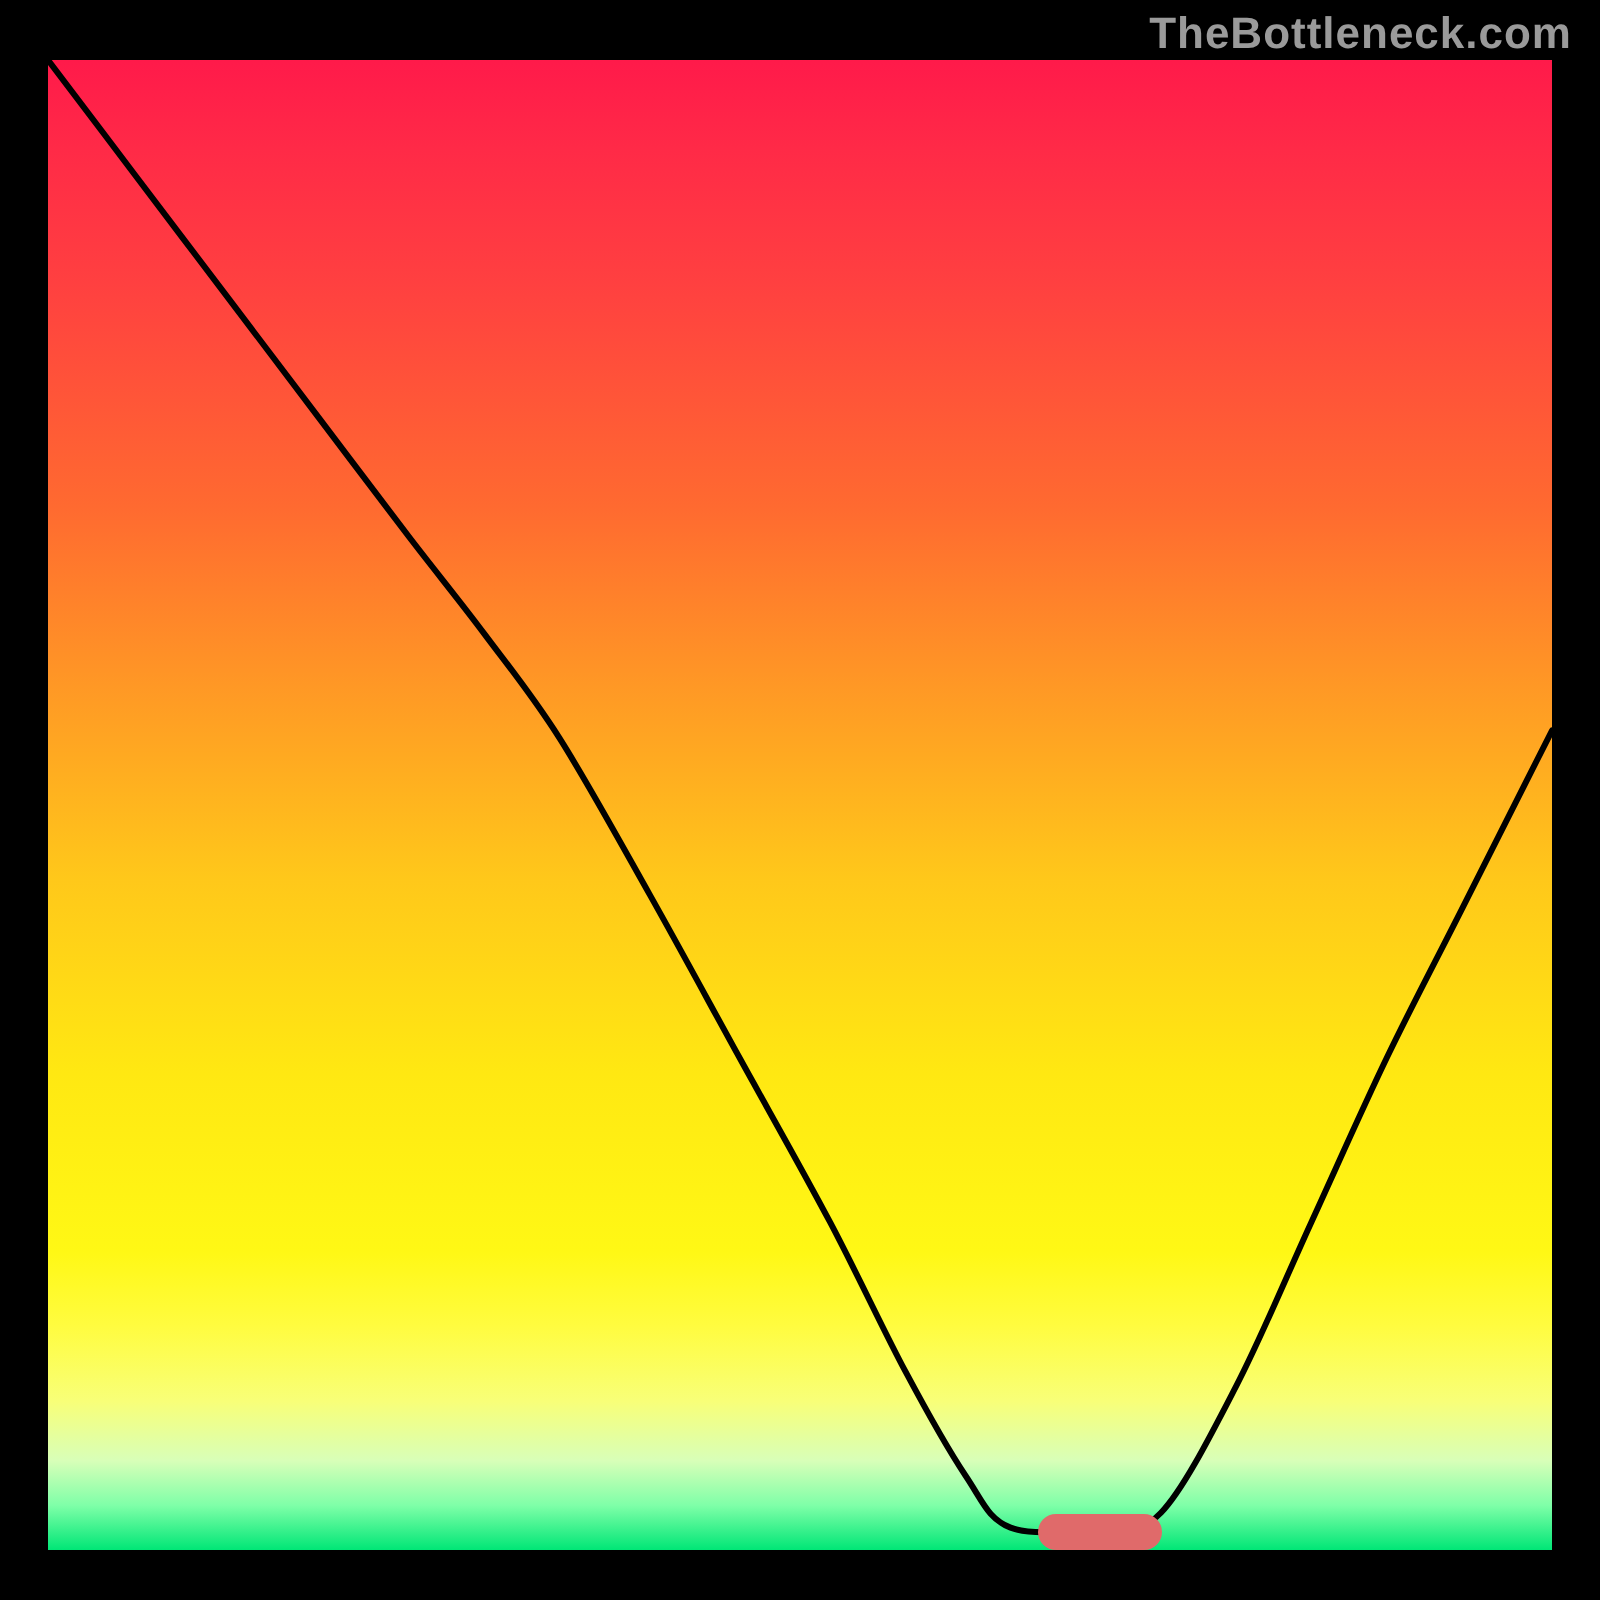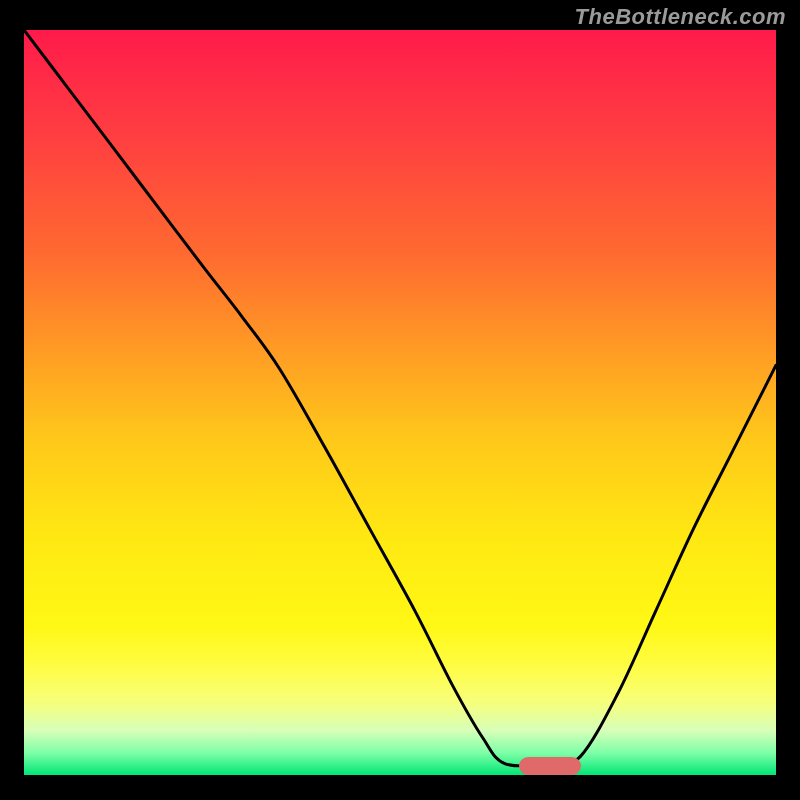--- a/index.html
+++ b/index.html
@@ -7,21 +7,20 @@
     padding: 0;
     width: 800px;
     height: 800px;
     background: #000000;
     overflow: hidden;
     font-family: Arial, Helvetica, sans-serif;
   }
   .chart-frame {
     position: absolute;
     box-sizing: border-box;
-    font-style: italic;
   }
   .plot-area {
     position: absolute;
     overflow: hidden;
   }
   .gradient-bg {
     position: absolute;
     inset: 0;
     background: linear-gradient(to bottom,
       #ff1a4a 0%,

